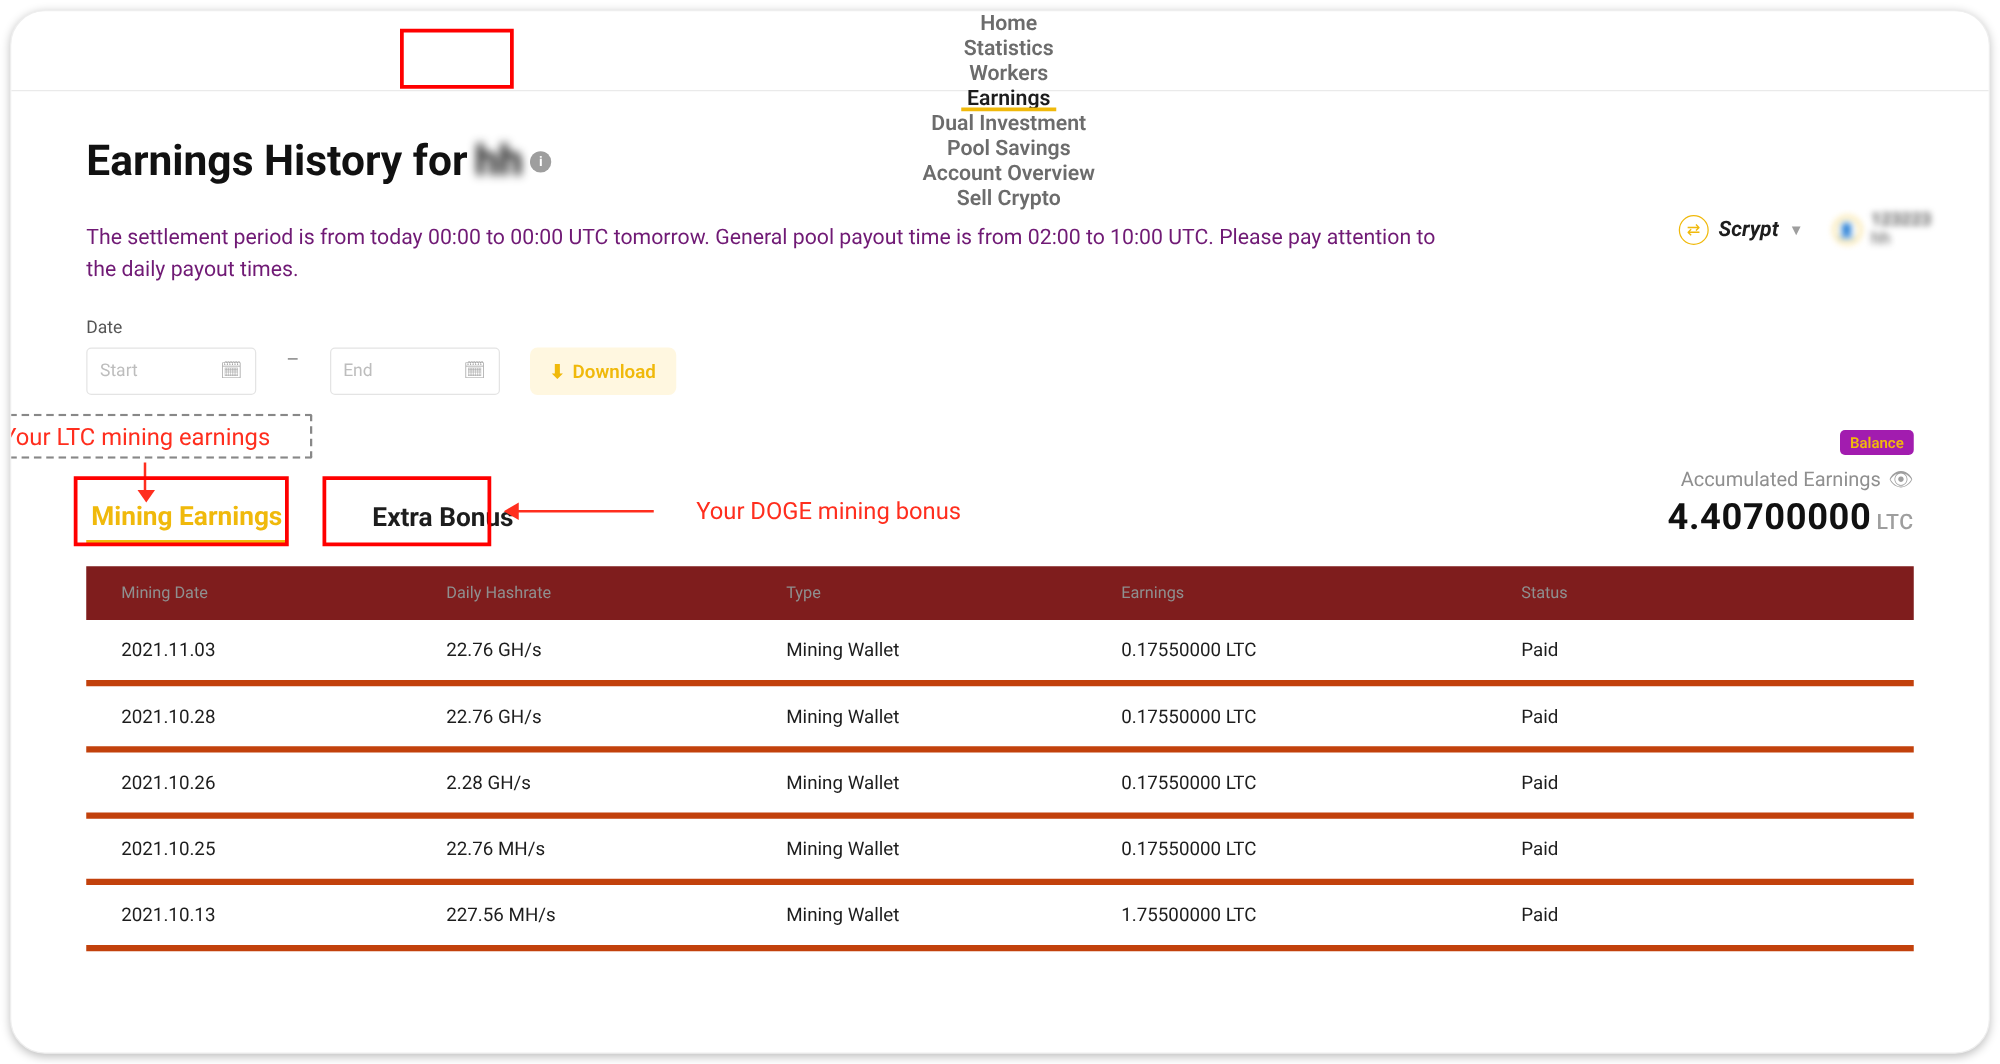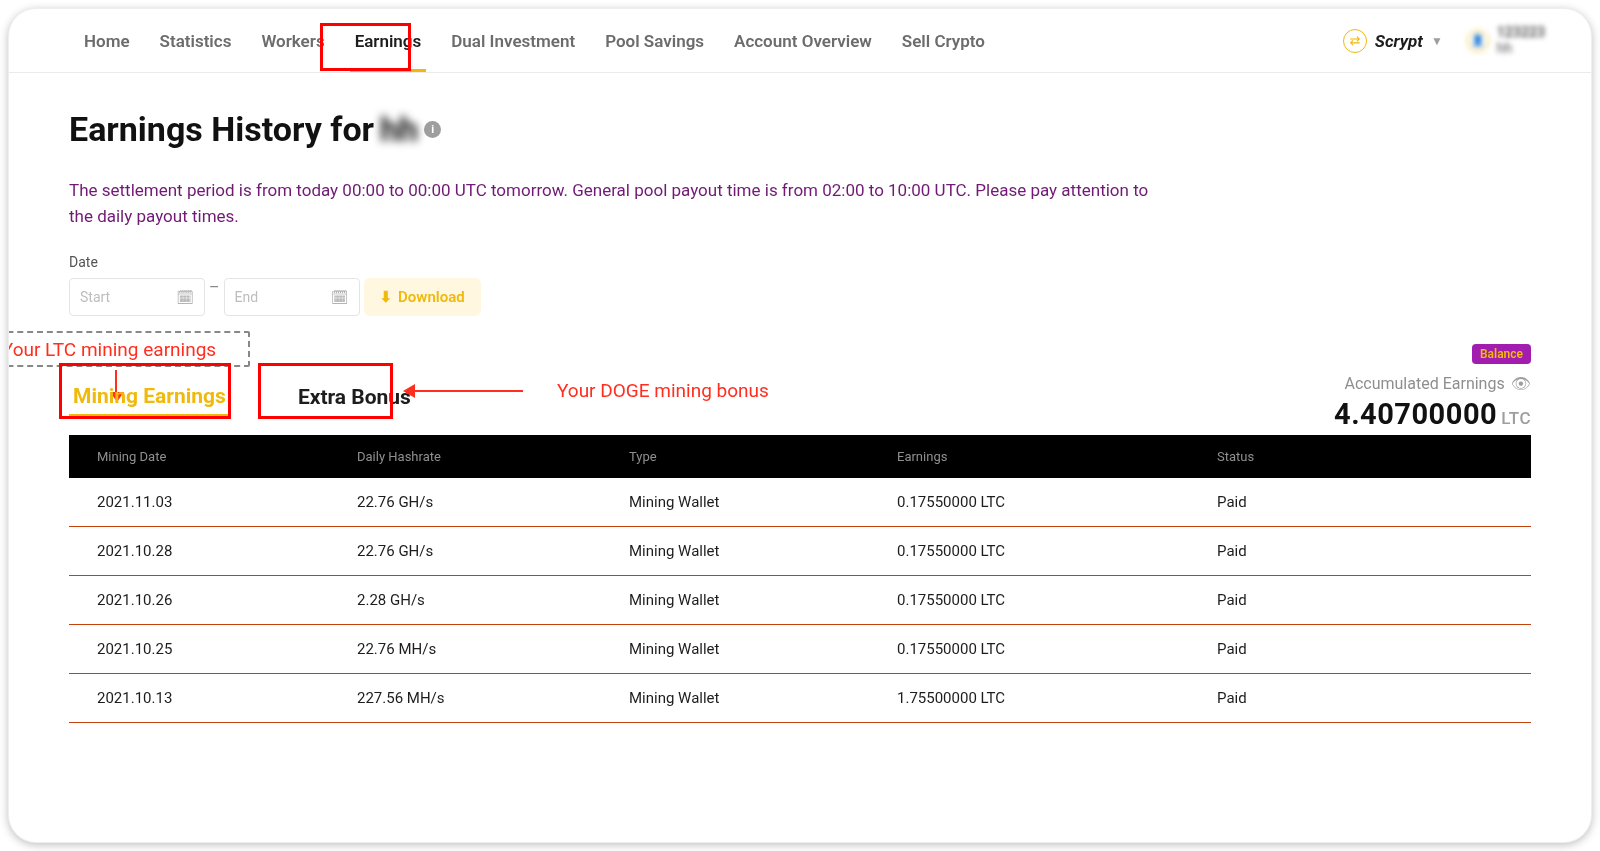--- a/index.html
+++ b/index.html
@@ -20,20 +20,21 @@
   background: #fff;
   border: 1px solid #eee;
 }
 
 .nav {
   display: flex;
   align-items: center;
   border-bottom: 1px solid #eaeaea;
   height: 64px;
   padding: 0 46px 0 60px;
+  flex-direction: column;
 }
 .nav-item {
   color: #6c6c6c;
   font-weight: 600;
   font-size: 17px;
   padding: 0 15px;
   height: 100%;
   display: flex;
   align-items: center;
   cursor: pointer;
@@ -109,21 +110,21 @@
   background: #9e9e9e; color: #fff; font-size: 11px;
   display: inline-flex; align-items: center; justify-content: center;
 }
 .desc { margin-top: 28px; font-size: 17px; color: #701a75; line-height: 1.55; max-width: 1100px; }
 
 
 .date-label { margin-top: 24px; font-size: 14px; color: #555; }
 .date-row {
   margin-top: 8px;
   display: flex;
-  gap: 4px;
+  gap: 24px;
 }
 .date-input {
   width: 136px; height: 38px;
   border: 1px solid #e4e4e4;
   border-radius: 4px;
   padding: 0 10px;
   font-size: 14px;
   color: #bdbdbd;
   display: flex; align-items: center; justify-content: space-between;
 }
@@ -167,21 +168,21 @@
 .anno-arrow-down::after {
   content: "";
   position: absolute; left: -6px; top: 0;
   border-left: 7px solid transparent;
   border-right: 7px solid transparent;
   border-top: 10px solid #ff2e1e;
 }
 
 
 .tabs-row {
-  margin-top: 62px;
+  margin-top: 80px;
   display: flex;
   align-items: flex-end;
   position: relative;
   gap: 20px;
 }
 .tab {
   font-size: 21px;
   padding: 6px 4px;
   margin-right: 44px;
   cursor: pointer;
@@ -239,34 +240,34 @@
   color: #8f8f8f; font-size: 16px; text-align: right;
   margin-top: 10px; display: flex; align-items: center; justify-content: flex-end; gap: 6px;
 }
 .acc-earnings-label .eye { color: #9e9e9e; }
 .acc-value { text-align: right; font-size: 29px; font-weight: 700; color: #111; letter-spacing: .5px; margin-top: 4px;}
 .acc-value .unit { font-size: 17px; font-weight: 500; color: #9e9e9e; margin-left: 4px; }
 
 
 .table { margin-top: 18px; }
 .table-head {
-  background: #000000;
+  background: #7f1d1d;
   display: grid;
   grid-template-columns: 260px 272px 268px 320px 1fr;
   padding: 14px 28px;
   font-size: 13px;
   color: #8f8f8f;
 }
 .table-row {
   display: grid;
   grid-template-columns: 260px 272px 268px 320px 1fr;
   padding: 15px 28px;
   font-size: 15px;
   color: #1d1d1d;
-  border-bottom: 1px solid #c2410c;
+  border-bottom: 5px solid #c2410c;
 }
 </style>
 </head>
 <body>
 
 <div class="frame">
 
   <div class="nav">
     <div class="nav-item">Home</div>
     <div class="nav-item">Statistics</div>

